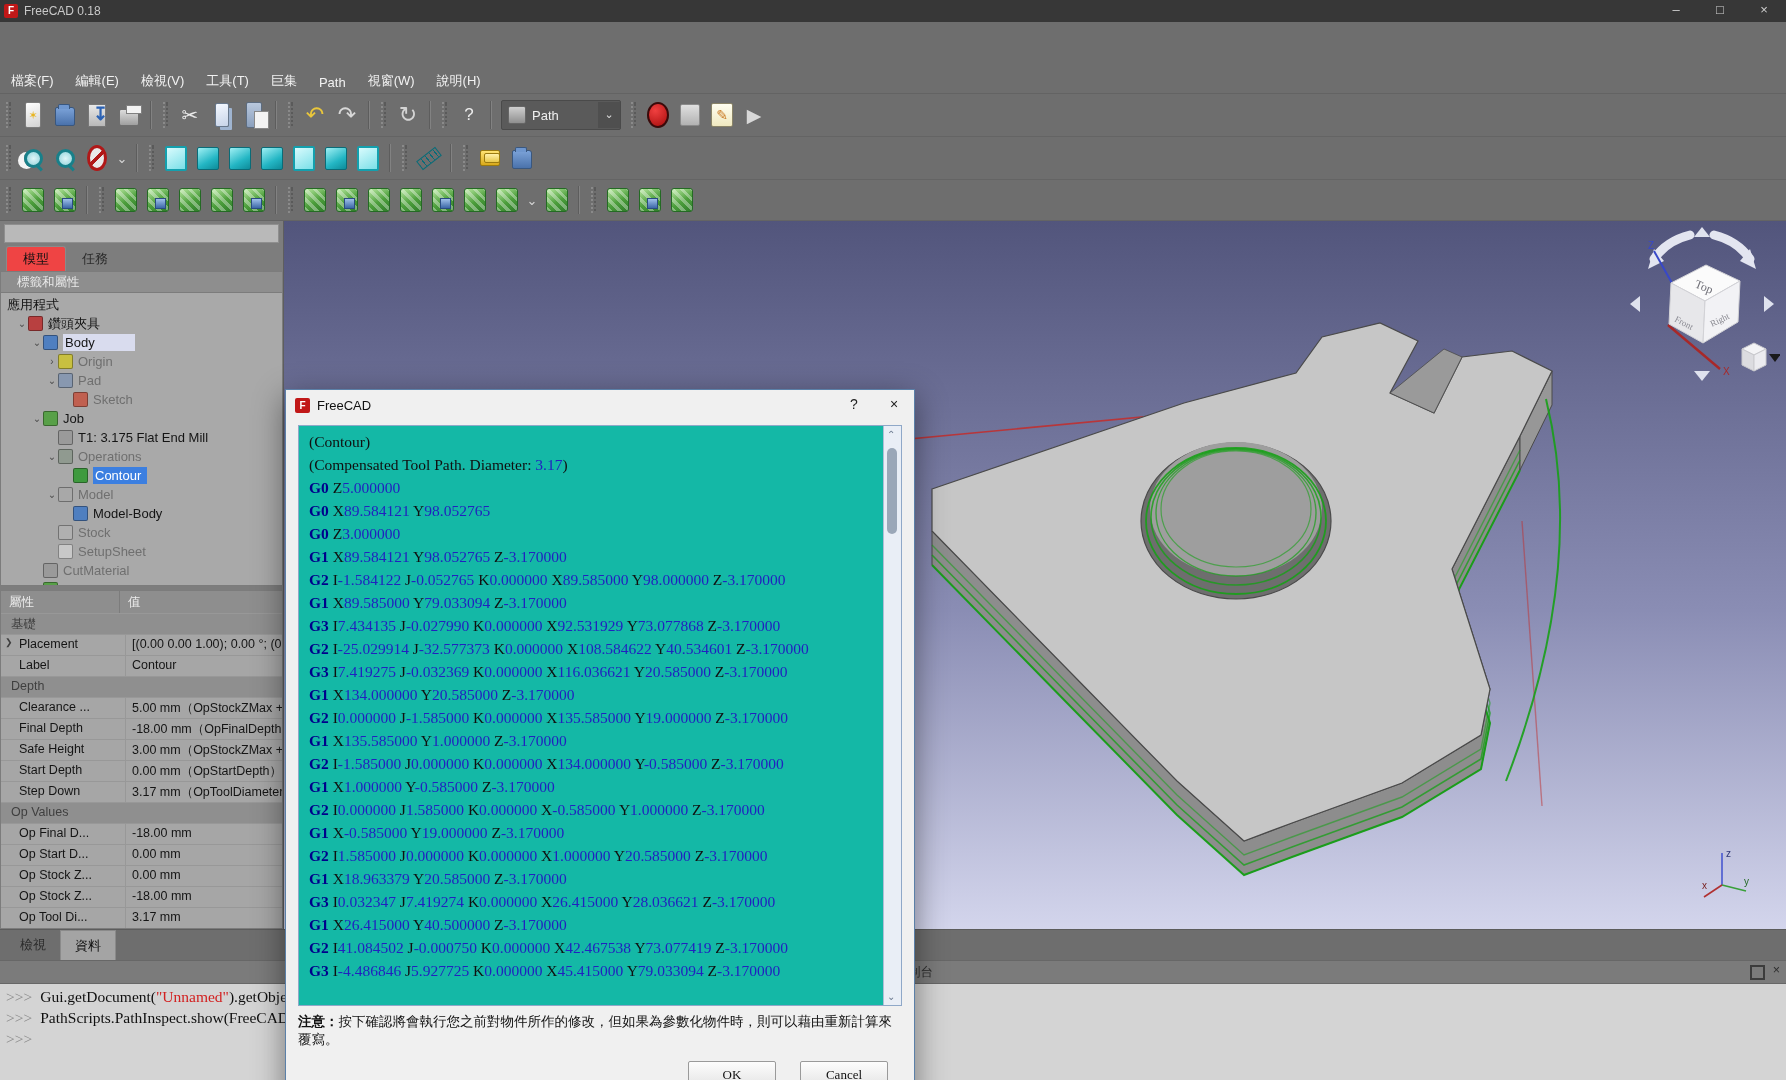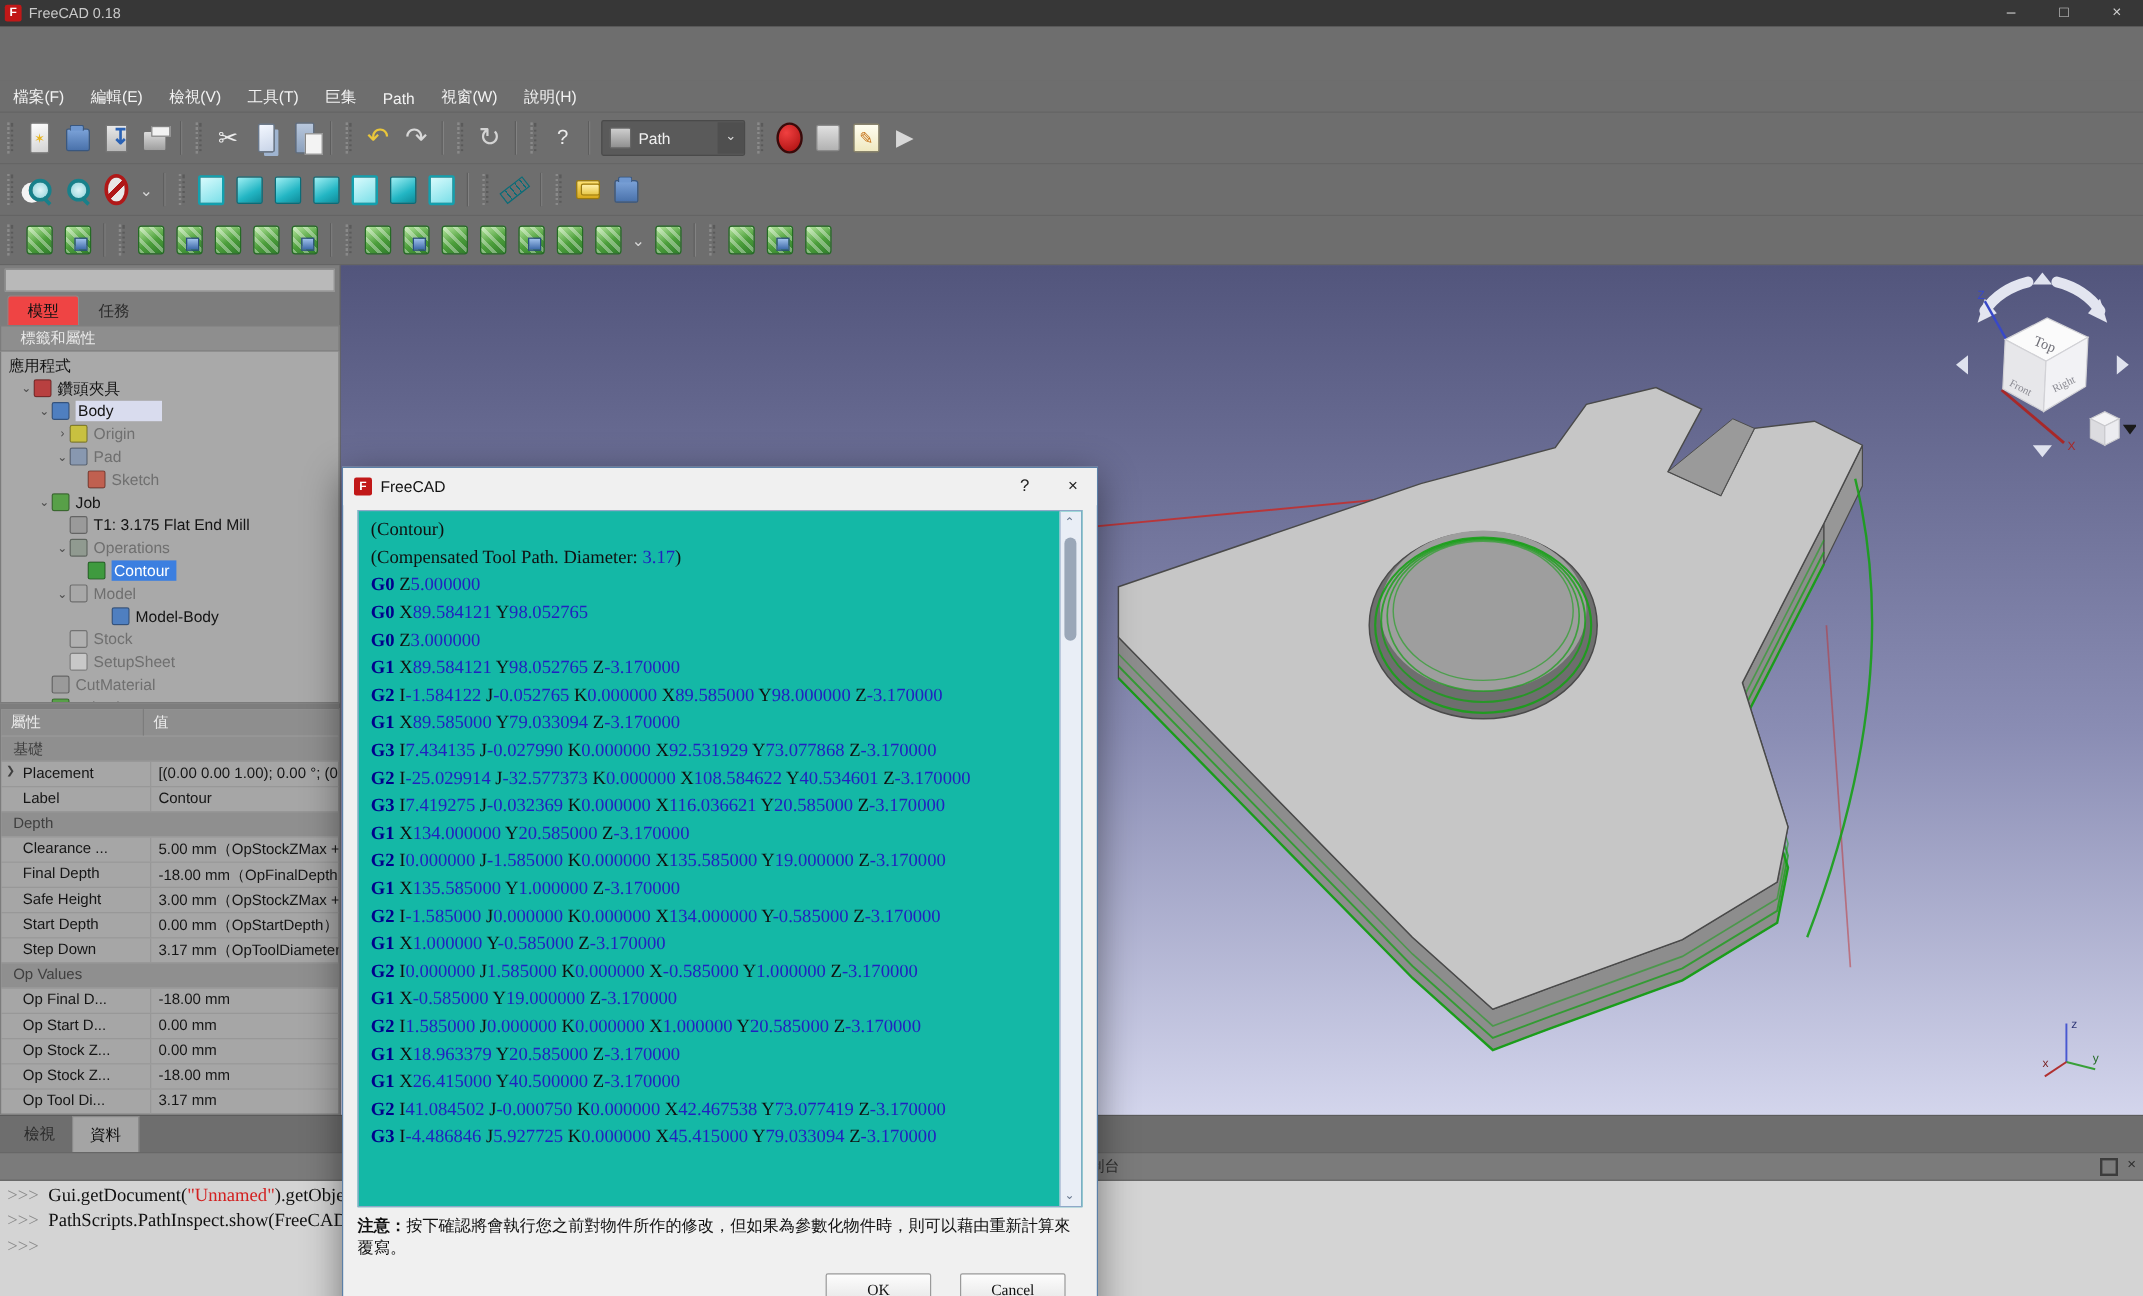--- a/index.html
+++ b/index.html
@@ -437,21 +437,21 @@
         <div class="trow selected" style="padding-left: 60px;">
           <span class="arrow"></span>
           <span class="ticn" style="background: rgb(63, 154, 63);"></span>
           <span class="lbl">Contour</span>
         </div>
         <div class="trow dim" style="padding-left: 45px;">
           <span class="arrow">⌄</span>
           <span class="ticn" style="background: rgb(168, 168, 168);"></span>
           <span class="lbl">Model</span>
         </div>
-        <div class="trow " style="padding-left: 80px;">
+        <div class="trow " style="padding-left: 60px;">
           <span class="arrow"></span>
           <span class="ticn" style="background: rgb(79, 127, 192);"></span>
           <span class="lbl">Model-Body</span>
         </div>
         <div class="trow dim" style="padding-left: 45px;">
           <span class="arrow"></span>
           <span class="ticn" style="background: rgb(176, 176, 176);"></span>
           <span class="lbl">Stock</span>
         </div>
         <div class="trow dim" style="padding-left: 45px;">
@@ -631,20 +631,21 @@
         <div class="gline"><span class="gcmd">G3</span> I<span class="num">7.419275</span> J<span class="num">-0.032369</span> K<span class="num">0.000000</span> X<span class="num">116.036621</span> Y<span class="num">20.585000</span> Z<span class="num">-3.170000</span></div>
         <div class="gline"><span class="gcmd">G1</span> X<span class="num">134.000000</span> Y<span class="num">20.585000</span> Z<span class="num">-3.170000</span></div>
         <div class="gline"><span class="gcmd">G2</span> I<span class="num">0.000000</span> J<span class="num">-1.585000</span> K<span class="num">0.000000</span> X<span class="num">135.585000</span> Y<span class="num">19.000000</span> Z<span class="num">-3.170000</span></div>
         <div class="gline"><span class="gcmd">G1</span> X<span class="num">135.585000</span> Y<span class="num">1.000000</span> Z<span class="num">-3.170000</span></div>
         <div class="gline"><span class="gcmd">G2</span> I<span class="num">-1.585000</span> J<span class="num">0.000000</span> K<span class="num">0.000000</span> X<span class="num">134.000000</span> Y<span class="num">-0.585000</span> Z<span class="num">-3.170000</span></div>
         <div class="gline"><span class="gcmd">G1</span> X<span class="num">1.000000</span> Y<span class="num">-0.585000</span> Z<span class="num">-3.170000</span></div>
         <div class="gline"><span class="gcmd">G2</span> I<span class="num">0.000000</span> J<span class="num">1.585000</span> K<span class="num">0.000000</span> X<span class="num">-0.585000</span> Y<span class="num">1.000000</span> Z<span class="num">-3.170000</span></div>
         <div class="gline"><span class="gcmd">G1</span> X<span class="num">-0.585000</span> Y<span class="num">19.000000</span> Z<span class="num">-3.170000</span></div>
         <div class="gline"><span class="gcmd">G2</span> I<span class="num">1.585000</span> J<span class="num">0.000000</span> K<span class="num">0.000000</span> X<span class="num">1.000000</span> Y<span class="num">20.585000</span> Z<span class="num">-3.170000</span></div>
         <div class="gline"><span class="gcmd">G1</span> X<span class="num">18.963379</span> Y<span class="num">20.585000</span> Z<span class="num">-3.170000</span></div>
+        <div class="gline"><span class="gcmd">G3</span> I<span class="num">0.032347</span> J<span class="num">7.419274</span> K<span class="num">0.000000</span> X<span class="num">26.415000</span> Y<span class="num">28.036621</span> Z<span class="num">-3.170000</span></div>
         <div class="gline"><span class="gcmd">G1</span> X<span class="num">26.415000</span> Y<span class="num">40.500000</span> Z<span class="num">-3.170000</span></div>
         <div class="gline"><span class="gcmd">G2</span> I<span class="num">41.084502</span> J<span class="num">-0.000750</span> K<span class="num">0.000000</span> X<span class="num">42.467538</span> Y<span class="num">73.077419</span> Z<span class="num">-3.170000</span></div>
         <div class="gline"><span class="gcmd">G3</span> I<span class="num">-4.486846</span> J<span class="num">5.927725</span> K<span class="num">0.000000</span> X<span class="num">45.415000</span> Y<span class="num">79.033094</span> Z<span class="num">-3.170000</span></div>
         <div class="vscroll">
         <span class="a" style="top:3px">⌃</span>
         <div class="thumb"></div>
         <span class="a" style="bottom:3px">⌄</span>
       </div>
     </div>
     <div class="dnote">

